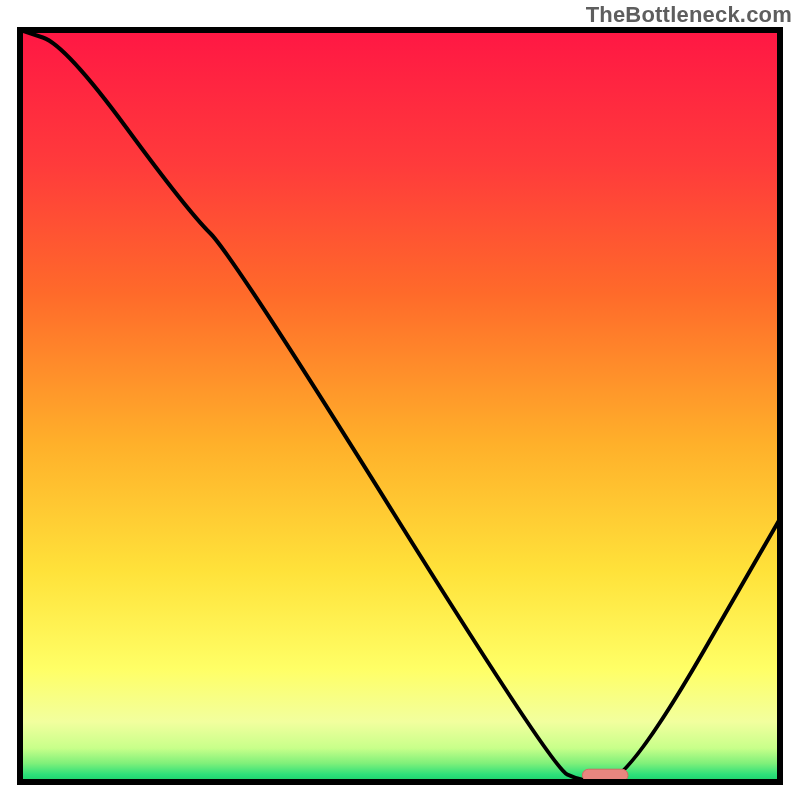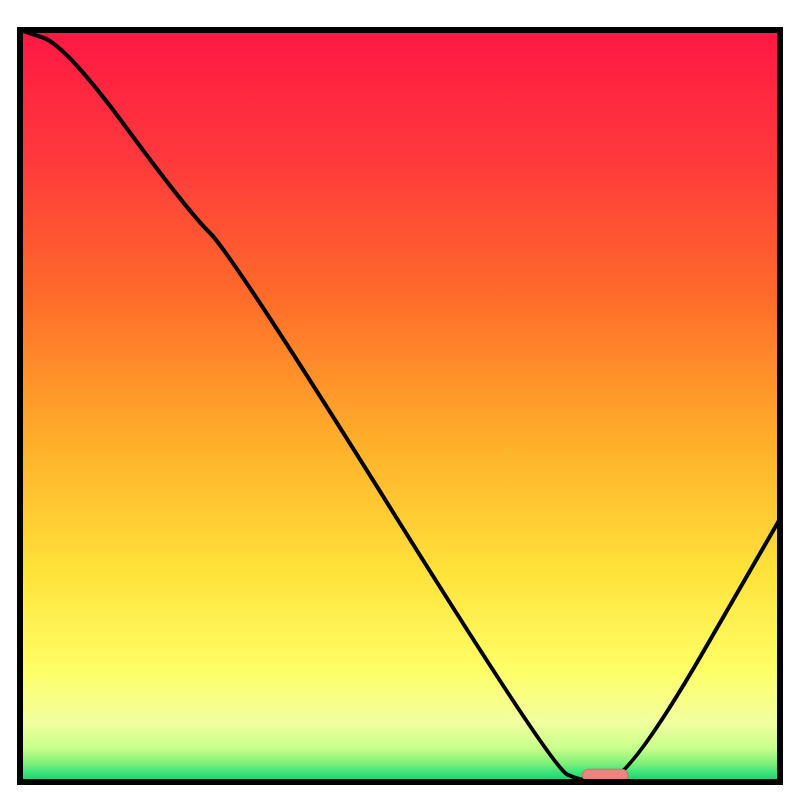--- a/index.html
+++ b/index.html
@@ -27,20 +27,21 @@
     color: #5e5e5e;
   }
   svg {
     display: block;
   }
 </style>
 </head>
 <body>
 
 <div class="frame">
+  <div class="watermark">TheBottleneck.com</div>
 
   <svg id="chart-svg" width="800" height="800" viewBox="0 0 800 800">
     <defs>
       <linearGradient id="bg-grad" x1="0" y1="0" x2="0" y2="1">
           <stop offset="0.00%" stop-color="#ff1744"></stop>
           <stop offset="18.00%" stop-color="#ff3b3b"></stop>
           <stop offset="35.00%" stop-color="#ff6a2a"></stop>
           <stop offset="55.00%" stop-color="#ffb02a"></stop>
           <stop offset="72.00%" stop-color="#ffe23a"></stop>
           <stop offset="85.00%" stop-color="#ffff66"></stop>

